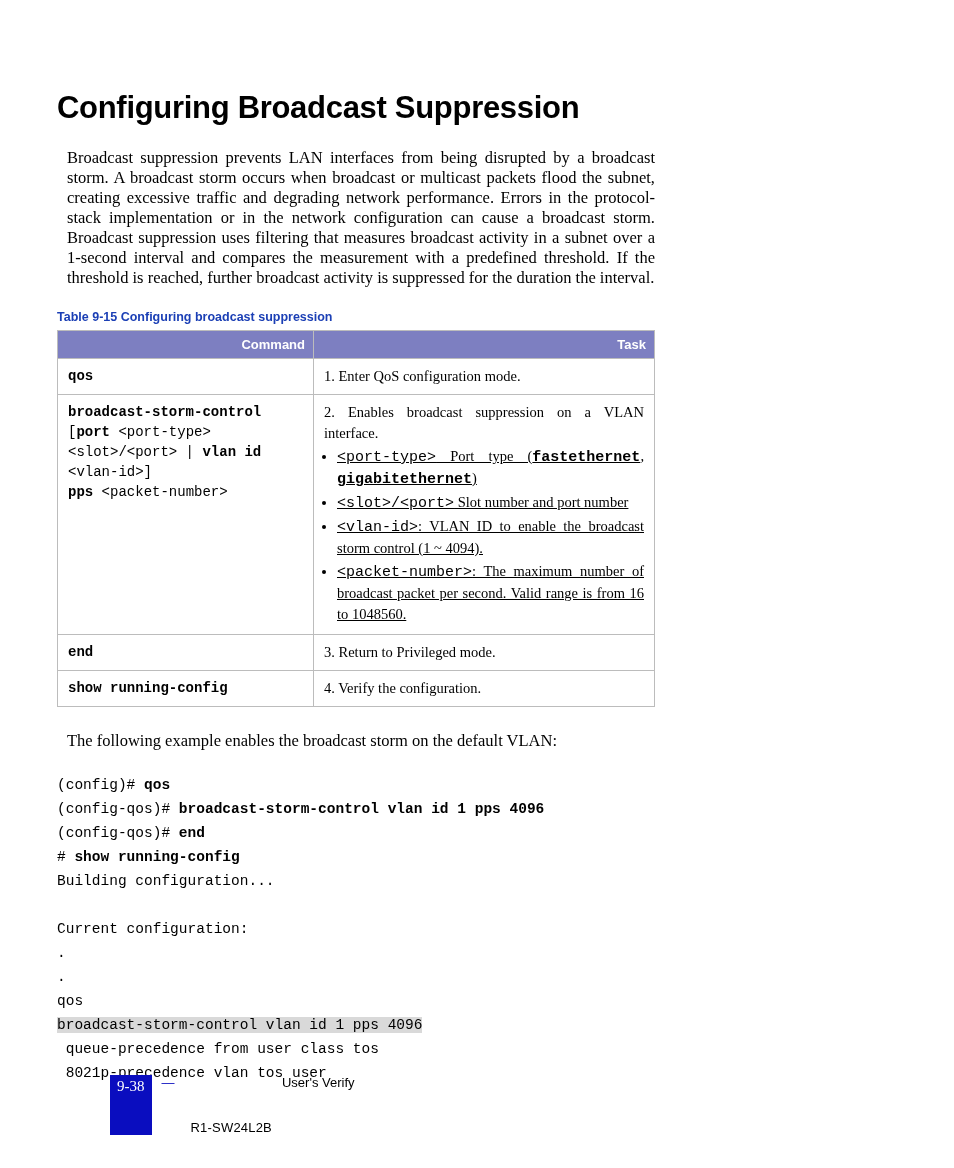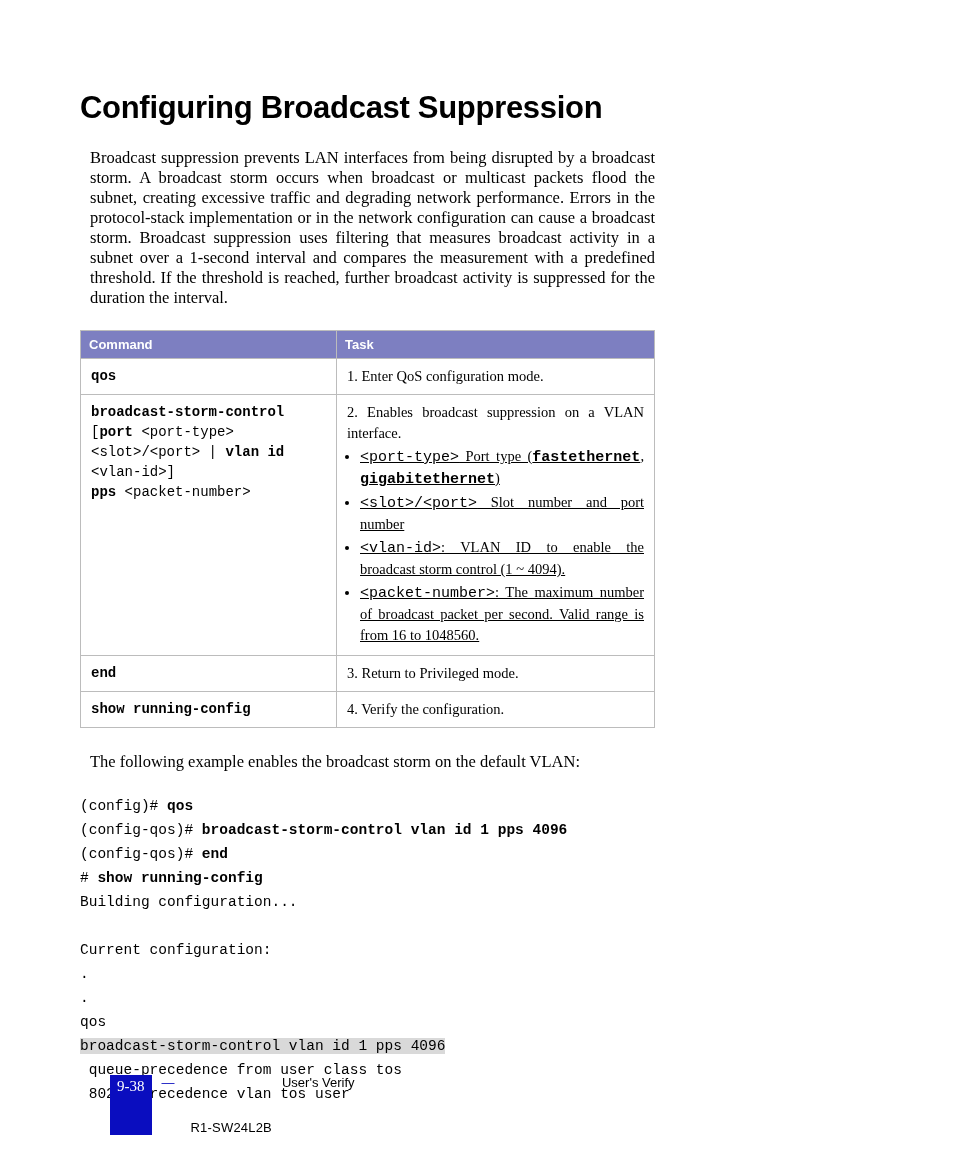--- a/index.html
+++ b/index.html
@@ -8,21 +8,21 @@
     padding: 0;
     background: #fff;
     font-family: "Palatino Linotype", "Book Antiqua", Palatino, Georgia, serif;
     color: #000;
     width: 954px;
     height: 1168px;
     position: relative;
     box-sizing: border-box;
   }
   .page {
-    padding: 90px 105px 0 80px;
+    padding: 90px 105px 0 57px;
     box-sizing: border-box;
     width: 760px;
   }
   h1 {
     font-family: "Arial Narrow", "Helvetica Condensed", Arial, sans-serif;
     font-stretch: condensed;
     font-weight: 900;
     font-size: 31px;
     letter-spacing: -0.3px;
     margin: 0 0 22px 0;
@@ -48,21 +48,21 @@
     margin-bottom: 24px;
   }
   table.cmd th {
     background: #7d7fc1;
     color: #fff;
     font-family: Arial, Helvetica, sans-serif;
     font-weight: 700;
     font-size: 13px;
     padding: 6px 8px;
     border: 1px solid #bcbcbc;
-    text-align: left;
+    text-align: right;
   }
   table.cmd td {
     border: 1px solid #bcbcbc;
     padding: 7px 10px;
     vertical-align: top;
     line-height: 21px;
   }
   table.cmd td.cmd-cell {
     font-family: "Courier New", Courier, monospace;
     font-size: 14px;
@@ -126,20 +126,21 @@
 </head>
 <body>
 
 <div class="page">
 
   <h1>Configuring Broadcast Suppression</h1>
 
   <p class="para">Broadcast suppression prevents LAN interfaces from being disrupted by a broadcast storm. A broadcast storm occurs when broadcast or multicast packets flood the subnet, creating excessive traffic and degrading network performance. Errors in the protocol-stack implementation or in the network configuration can cause a broadcast storm. Broadcast suppression uses filtering that measures broadcast activity in a subnet over a 1-second interval and compares the measurement with a predefined threshold. If the threshold is reached, further broadcast activity is suppressed for the duration the interval.</p>
 
 
+  <div class="table-caption">Table 9-15   Configuring broadcast suppression</div>
 
   <table class="cmd">
     <thead>
       <tr>
         <th>Command</th>
         <th>Task</th>
       </tr>
     </thead>
     <tbody>
       <tr>

